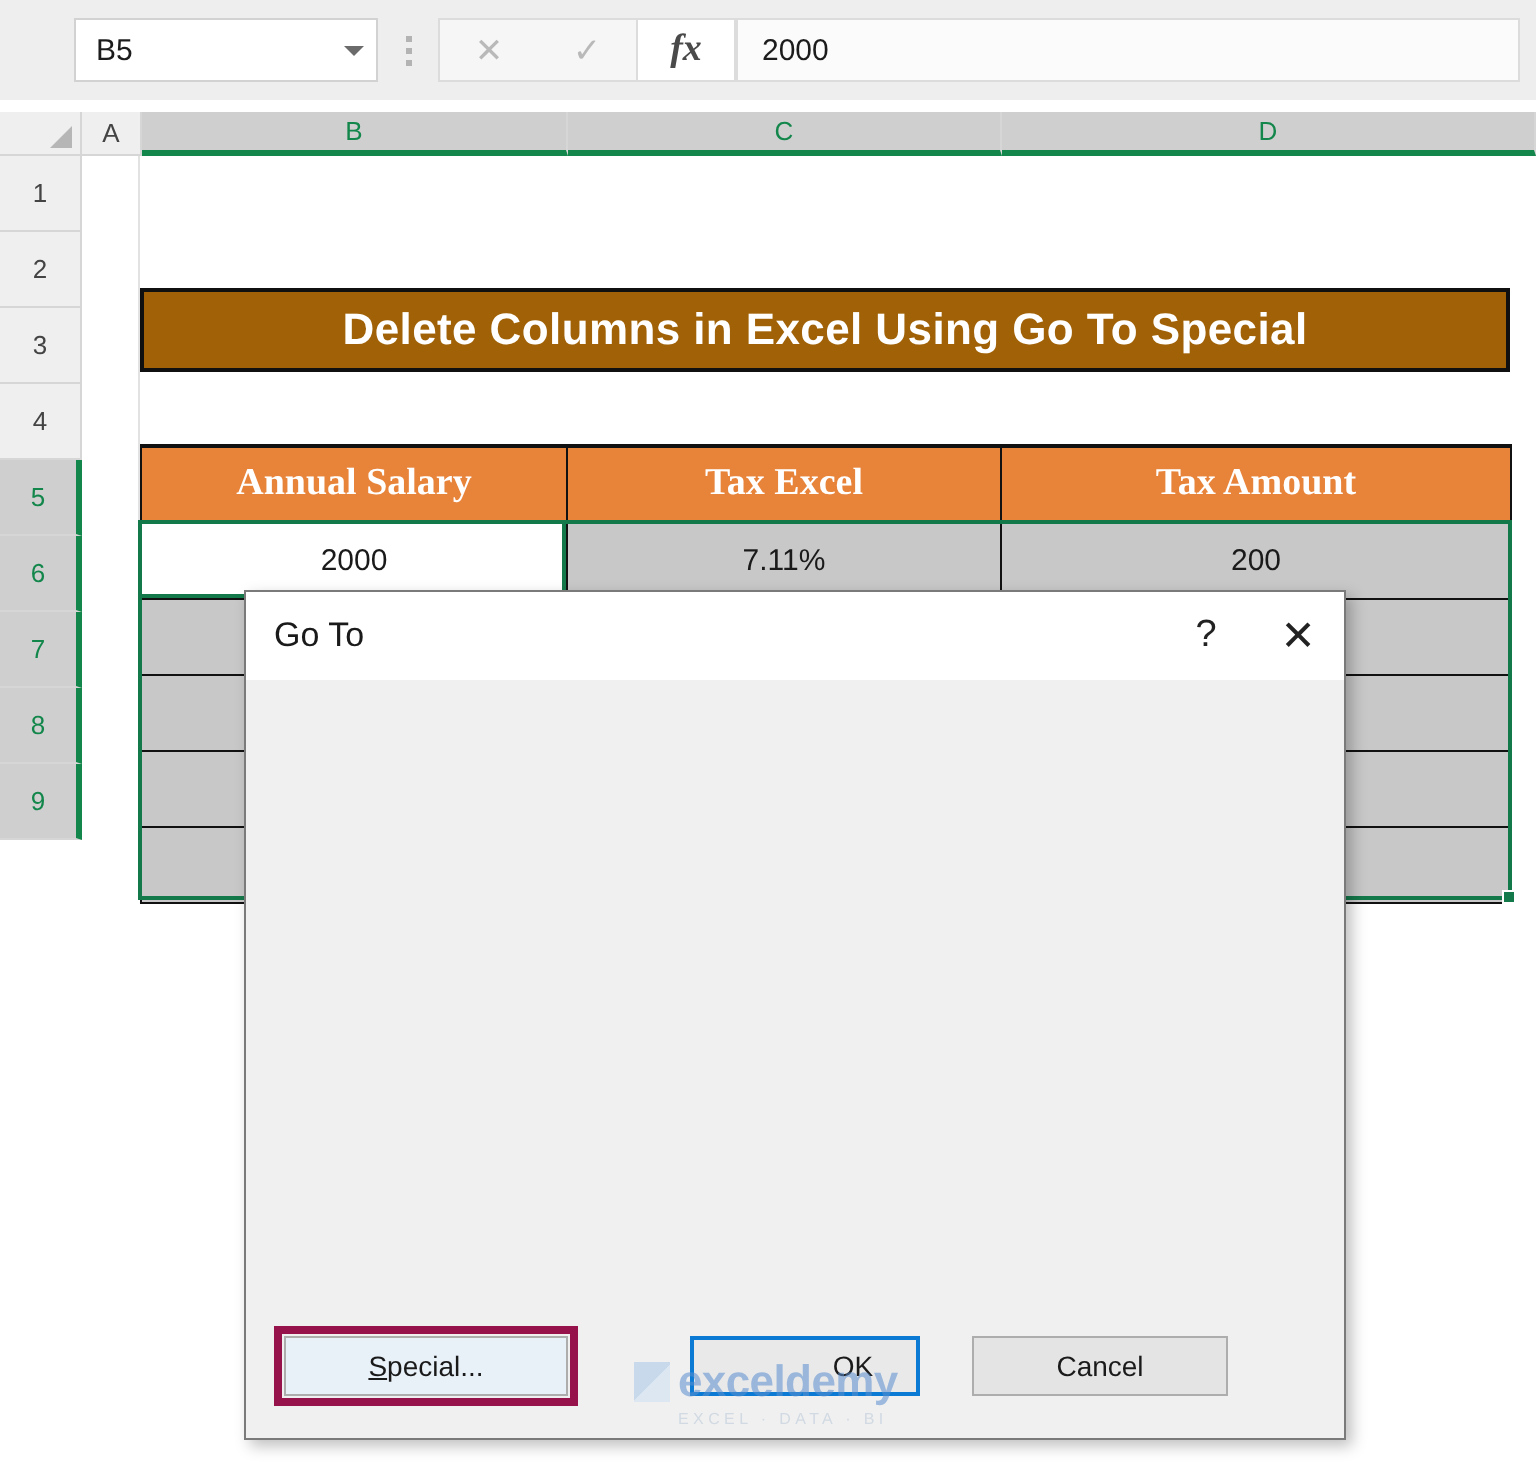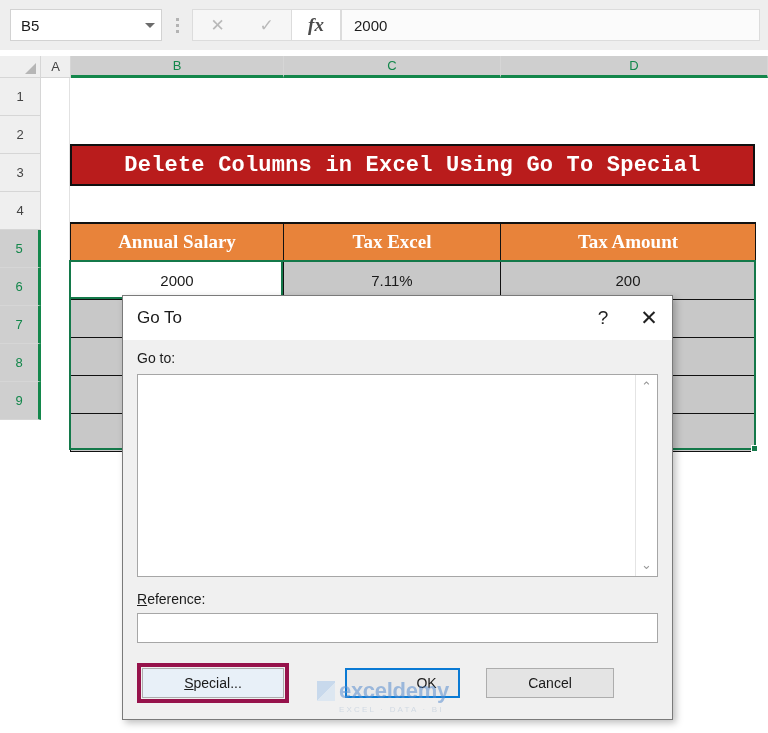--- a/index.html
+++ b/index.html
@@ -14,20 +14,21 @@
   }
 
   
   .formula-bar {
     position: absolute;
     top: 0; left: 0;
     width: 768px; height: 50px;
     background: #eeeeee;
     display: flex;
     align-items: center;
+    padding-left: 27px;
   }
 
   .name-box {
     margin-left: 10px;
     width: 152px;
     height: 32px;
     background: #ffffff;
     border: 1px solid #d2d2d2;
     display: flex;
     align-items: center;
@@ -187,27 +188,27 @@
     background: #e2e2e2;
   }
 
   
   .title-banner {
     position: absolute;
     left: 29px;
     top: 66px;
     width: 685px;
     height: 42px;
-    background: #b91c1c;
+    background: #a16207;
     border: 2px solid #101010;
     display: flex;
     align-items: center;
     justify-content: center;
     color: #ffffff;
-    font-family: Liberation Mono, monospace;
+    font-family: Liberation Sans, sans-serif;
     font-weight: bold;
     font-size: 22px;
     letter-spacing: 0.2px;
   }
 
   
   .tbl {
     position: absolute;
     left: 29px;
     top: 144px;
@@ -514,35 +515,20 @@
 </div>
 
 <div class="dialog">
 
   <div class="dlg-titlebar">
     <span class="dlg-title">Go To</span>
     <span class="dlg-help">?</span>
     <span class="dlg-close">✕</span>
   </div>
 
-  <div class="dlg-body">
-    <div class="dlg-label">Go to:</div>
-
-    <div class="listbox">
-      <div class="listbox-inner"></div>
-      <div class="listbox-scroll">
-        <span class="sb-arrow">⌃</span>
-        <span class="sb-arrow">⌄</span>
-      </div>
-    </div>
-
-    <div class="dlg-label2"><u>R</u><span>eference:</span></div>
-
-    <div class="ref-input"></div>
-  </div>
 
   <div class="dlg-buttons">
     <div class="special-wrap">
       <div class="btn btn-special">
           <u>S</u>
           <span>pecial...</span>
         </div>
     </div>
     <div class="btn btn-ok">OK</div>
     <div class="btn btn-cancel">Cancel</div>

